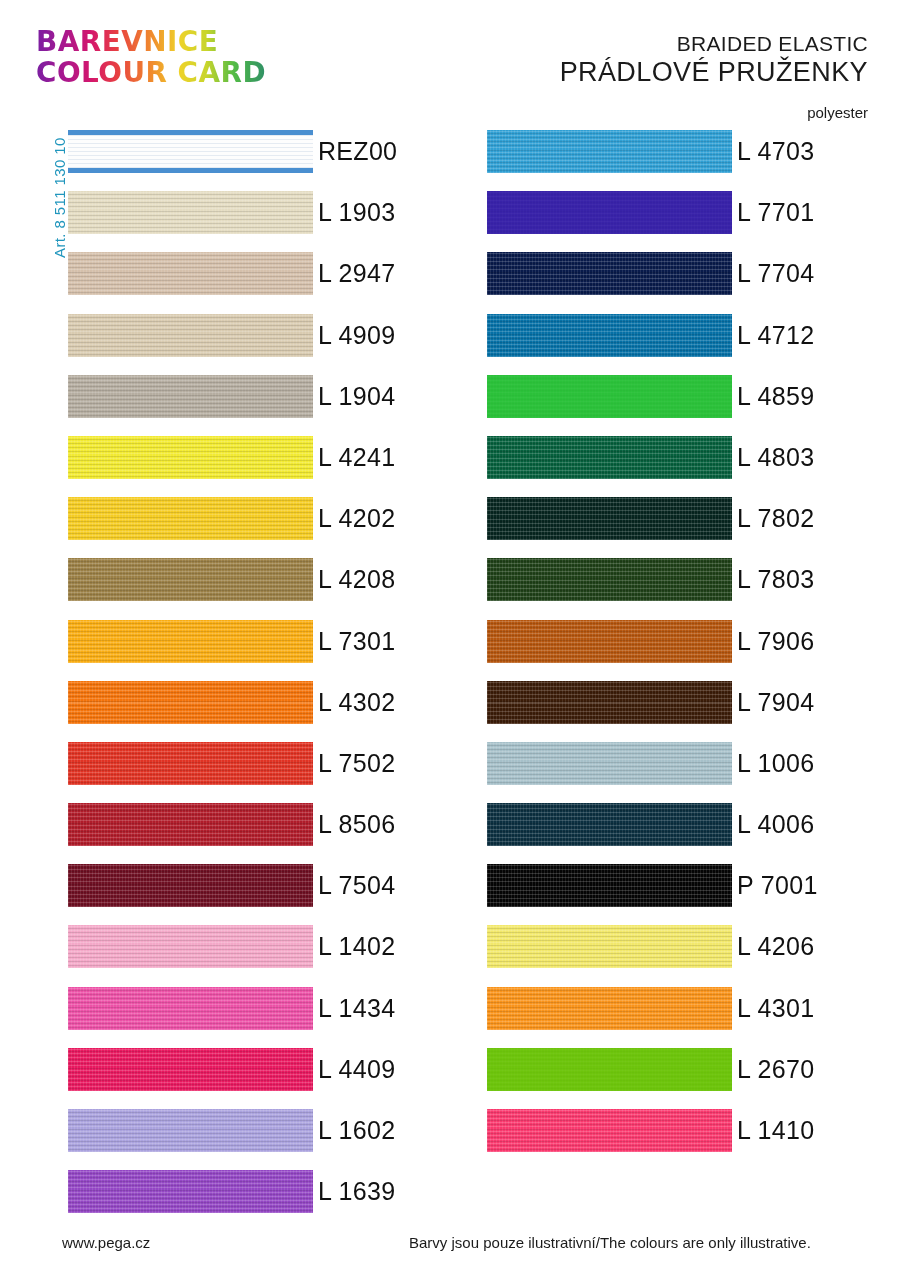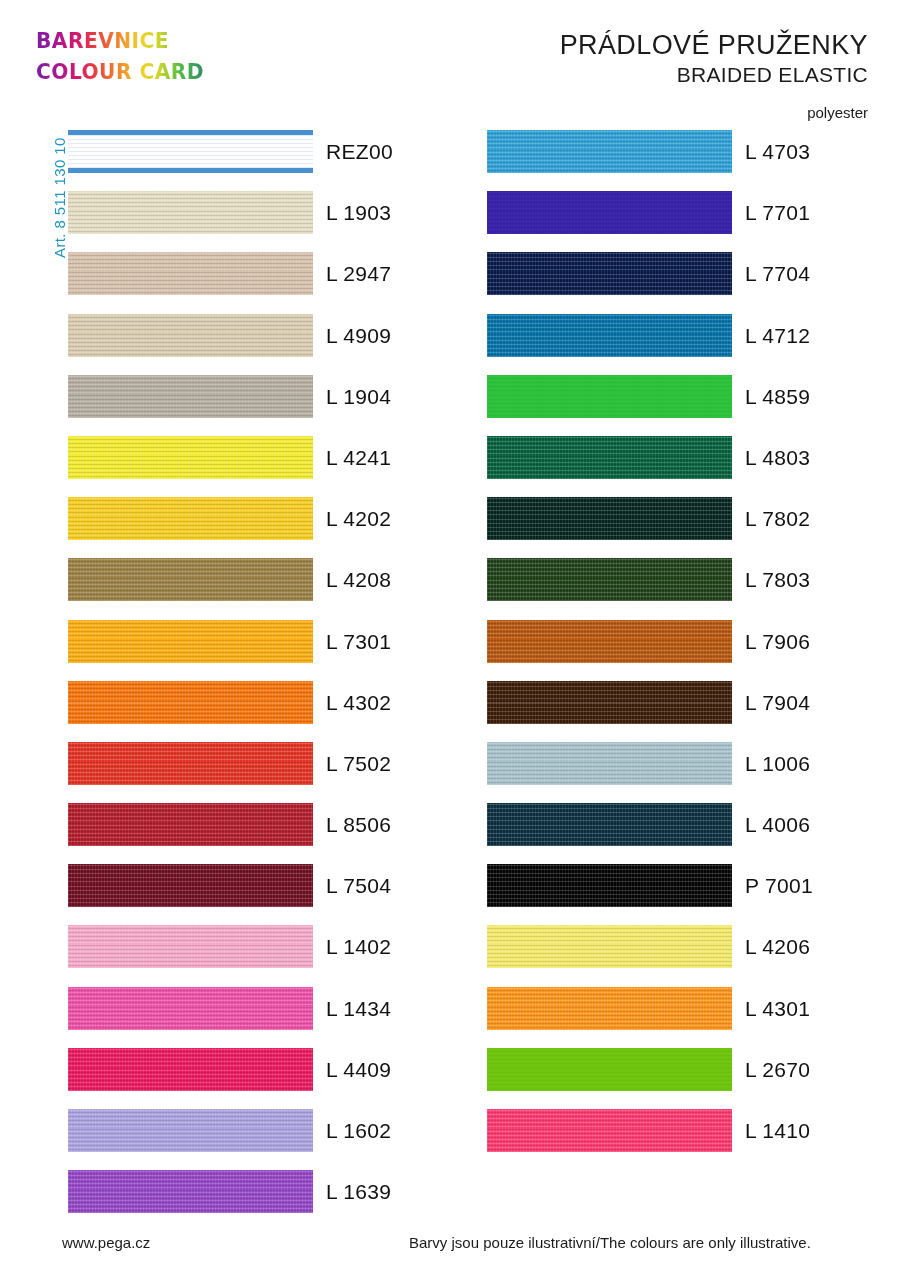--- a/index.html
+++ b/index.html
@@ -15,21 +15,21 @@
     overflow: hidden;
   }
 
   
   #brand-logo {
     position: absolute;
     left: 36px;
     top: 26px;
     font-family: "DejaVu Sans", sans-serif;
     font-weight: 800;
-    font-size: 21px;
+    font-size: 29px;
     line-height: 31px;
     letter-spacing: 0.5px;
     -webkit-text-stroke: 0px;
   }
   .logo-line {
     display: block;
     background-image: linear-gradient(90deg,
         #7a1fa2 0%, #a8188f 12%, #d4176c 24%,
         #e8433f 36%, #f08a2e 50%, #efd22a 62%,
         #c8d52c 74%, #52bb46 86%, #2f8f67 100%);
@@ -143,25 +143,25 @@
     background-image:
       repeating-linear-gradient(0deg,
         rgba(225,232,240,0.85) 0px,
         rgba(225,232,240,0.85) 1px,
         rgba(255,255,255,0) 1px,
         rgba(255,255,255,0) 4px);
   }
 
   .swatch-label {
     position: absolute;
-    left: 258px;
+    left: 250px;
     top: 8px;
     height: 43px;
     line-height: 43px;
-    font-size: 21px;
+    font-size: 25px;
     color: #111111;
     letter-spacing: 0.3px;
     white-space: nowrap;
   }
 
   
   #footer-website {
     position: absolute;
     left: 62px;
     bottom: 28px;
@@ -179,22 +179,22 @@
 </style>
 </head>
 <body>
 
 <div id="brand-logo">
   <span class="logo-line">BAREVNICE</span>
   <span class="logo-line">COLOUR CARD</span>
 </div>
 
 <div id="header-right">
+  <div id="title-en">BRAIDED ELASTIC</div>
   <div id="title-cs">PRÁDLOVÉ PRUŽENKY</div>
-  <div id="title-en">BRAIDED ELASTIC</div>
   <div id="title-material">polyester</div>
 </div>
 
 <div id="article-code" style="color: rgb(33, 150, 189);">
   <span>Art. 8 511 130 10</span>
 </div>
 
 <div class="column" id="column-left">
     <div class="swatch-row">
       <div class="swatch banded" style="background: rgb(253, 253, 253); border-top-color: rgb(74, 143, 208); border-bottom-color: rgb(74, 143, 208);"></div>

